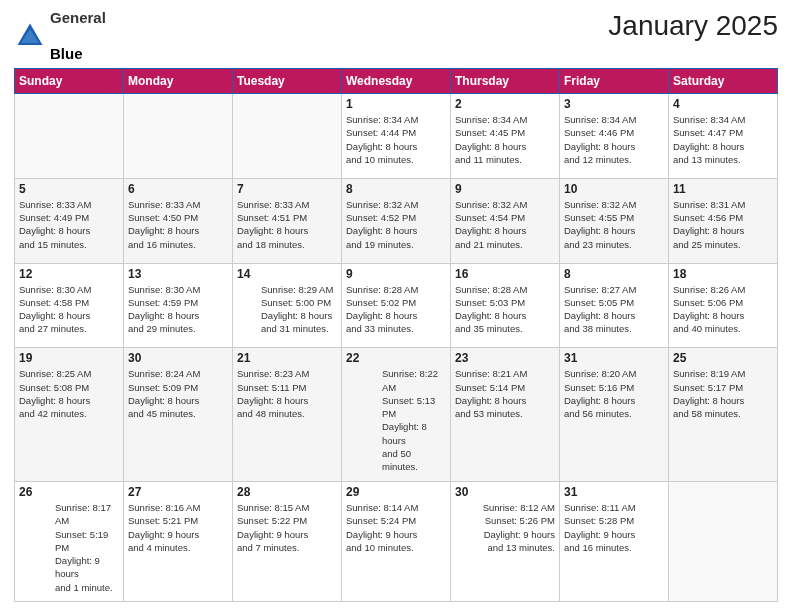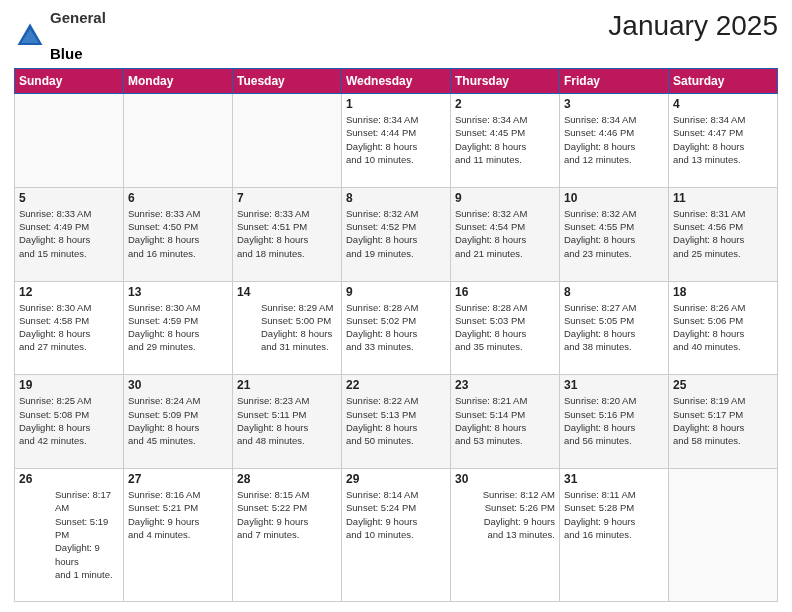--- a/index.html
+++ b/index.html
@@ -295,21 +295,21 @@
           </td>
           <td>
             <div class="day-number">21</div>
             <div class="day-info" style="white-space: pre-line;">Sunrise: 8:23 AM
 Sunset: 5:11 PM
 Daylight: 8 hours
 and 48 minutes.</div>
           </td>
           <td>
             <div class="day-number">22</div>
-            <div class="day-info" style="white-space: pre-line;">Sunrise: 8:22 AM
+            <div class="day-info" style="white-space: pre-line; margin-left: 36px;">Sunrise: 8:22 AM
 Sunset: 5:13 PM
 Daylight: 8 hours
 and 50 minutes.</div>
           </td>
           <td>
             <div class="day-number">23</div>
             <div class="day-info" style="white-space: pre-line;">Sunrise: 8:21 AM
 Sunset: 5:14 PM
 Daylight: 8 hours
 and 53 minutes.</div>

